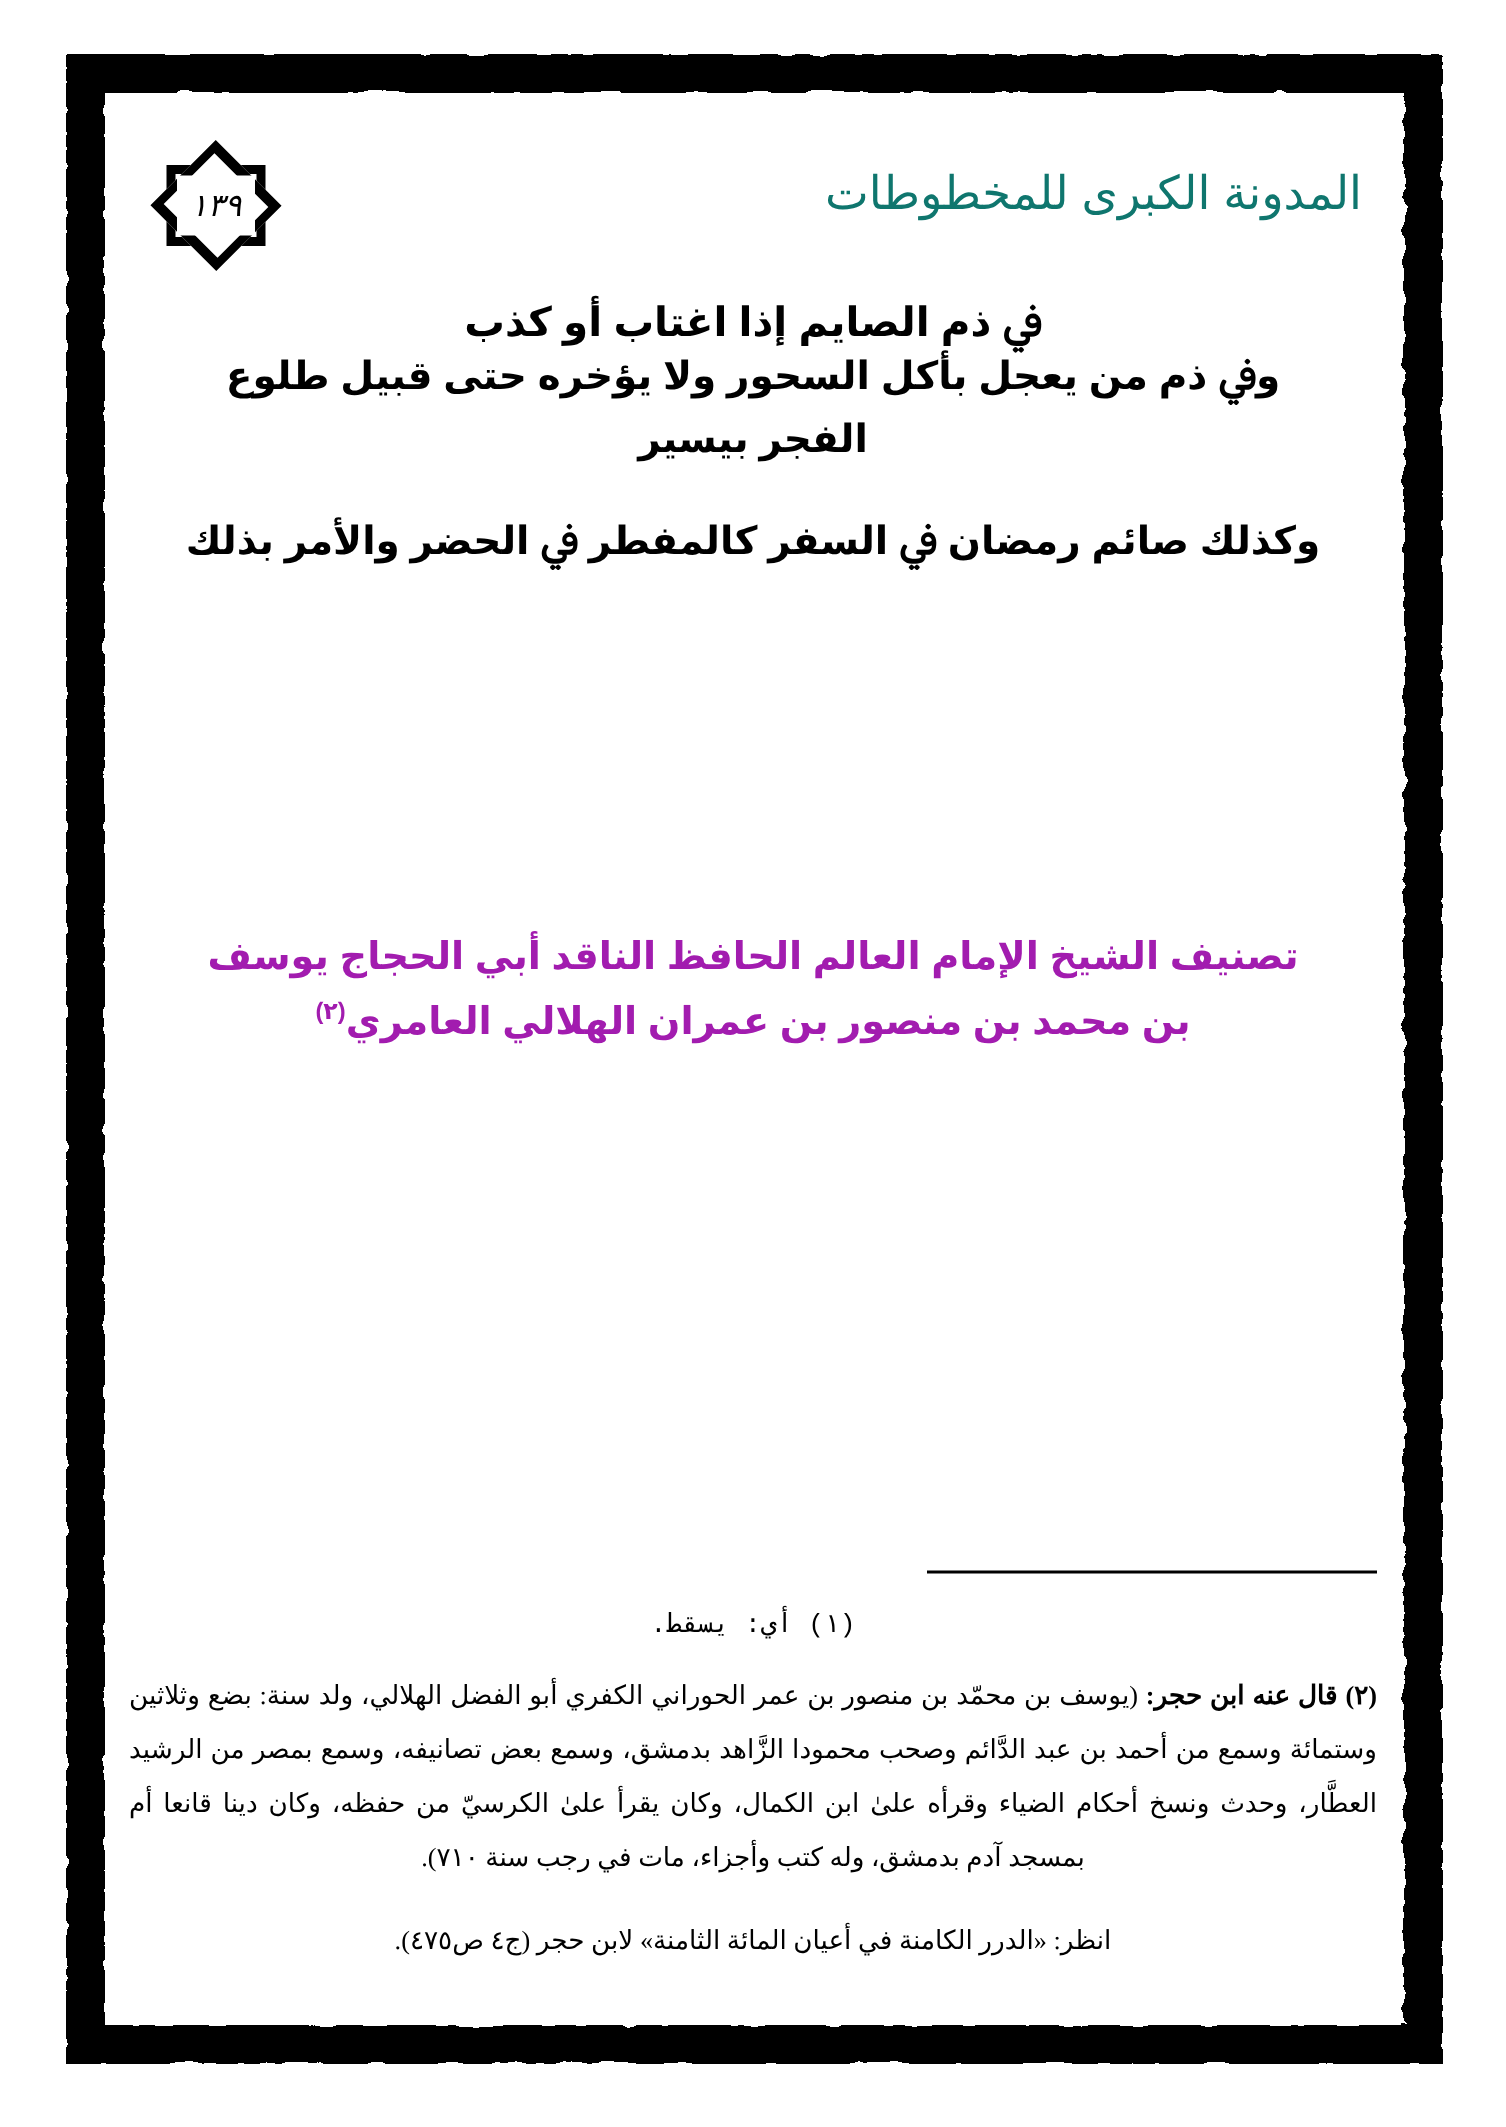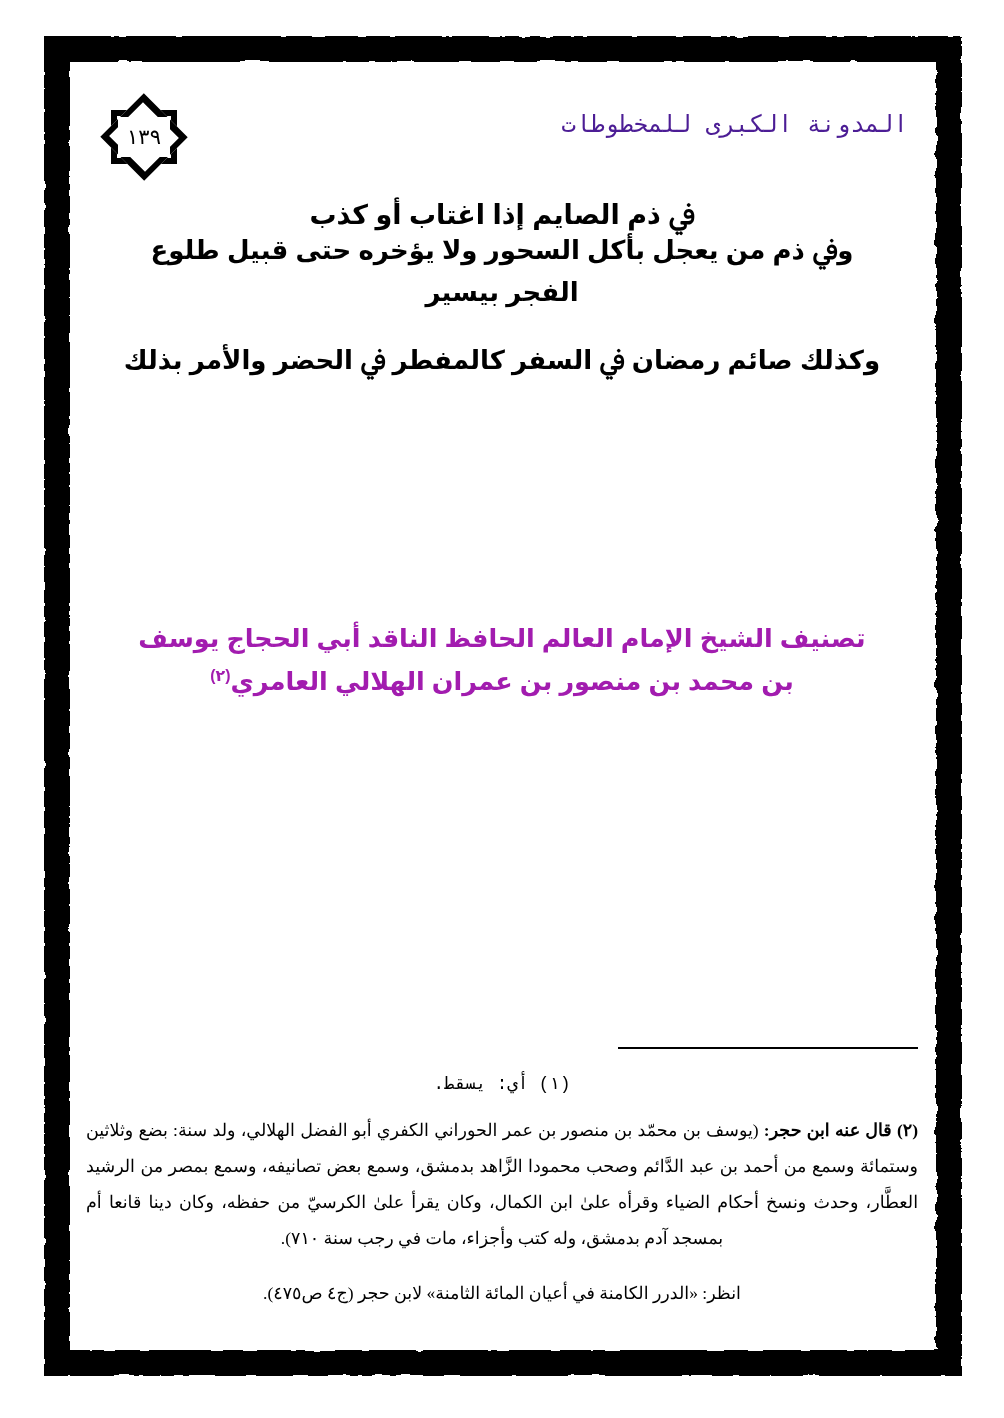--- a/index.html
+++ b/index.html
@@ -55,35 +55,36 @@
     position: absolute;
     top: 24px;
     left: 0;
     right: 0;
     height: 86px;
   }
   .header-title {
     position: absolute;
     right: 26px;
     top: 24px;
-    font-family: Liberation Mono, monospace;
-    font-size: 24px;
+    font-family: Liberation Sans, sans-serif;
+    font-size: 31px;
     font-weight: 400;
-    color: #4c1d95;
+    color: #0f766e;
     letter-spacing: 0;
     white-space: nowrap;
   }
 
   
   .page-badge {
     position: absolute;
     left: 22px;
     top: 8px;
     width: 104px;
     height: 86px;
+    font-style: italic;
   }
   .page-badge .star-sq {
     position: absolute;
     left: 50%;
     top: 50%;
     width: 66px;
     height: 54px;
     margin-left: -33px;
     margin-top: -27px;
     border: 6px solid #000;

